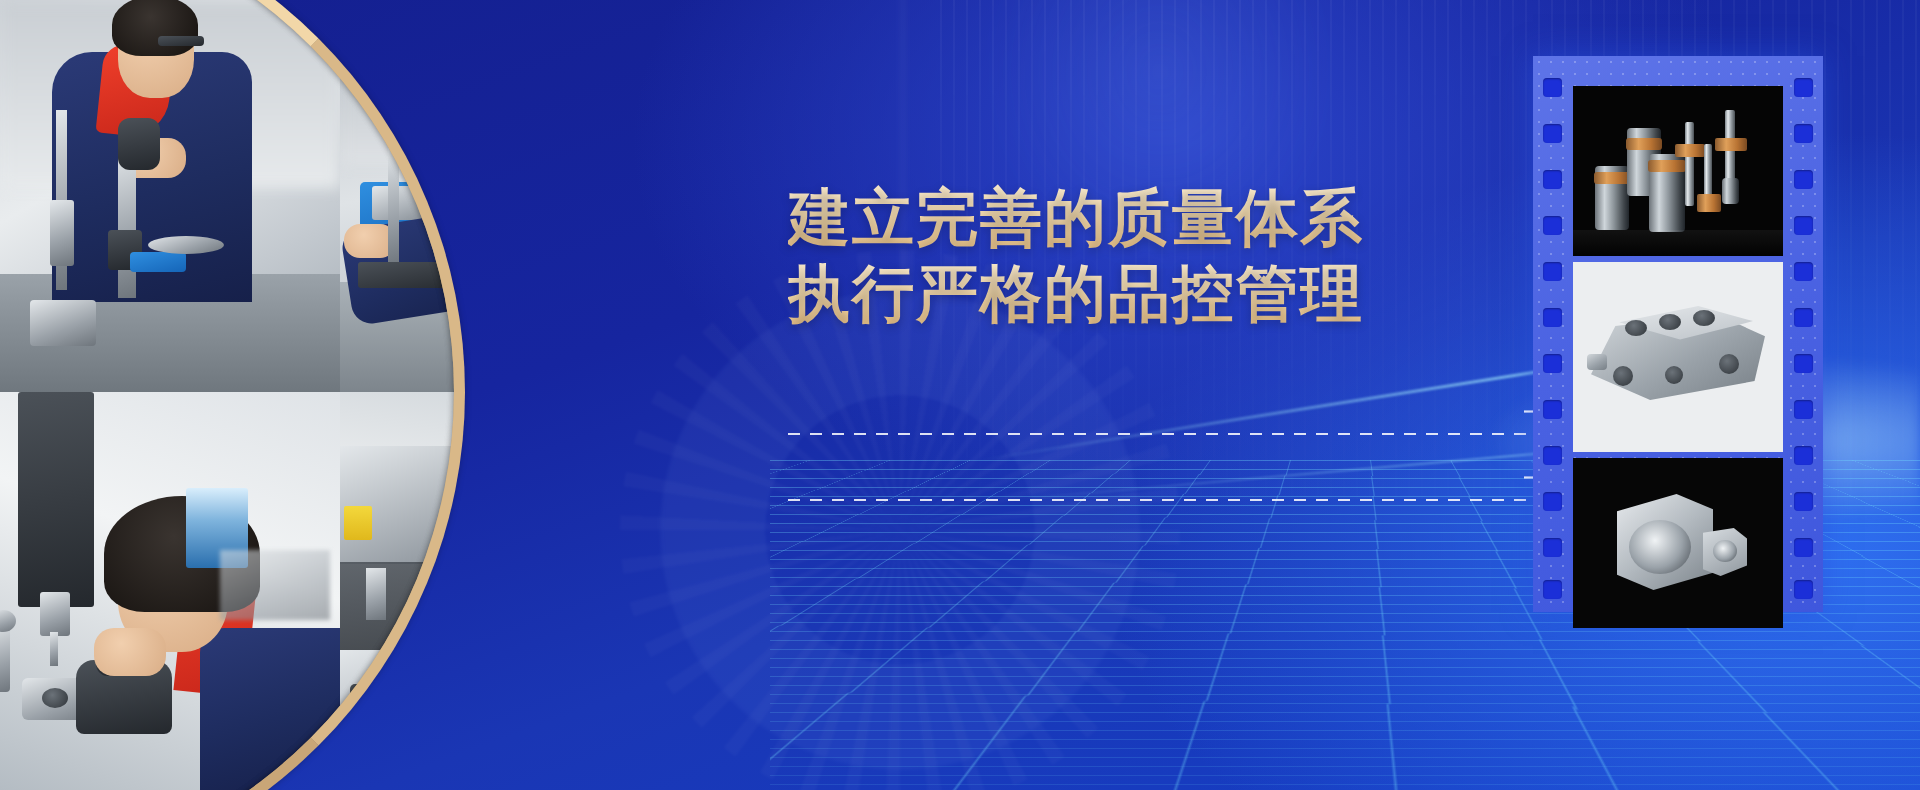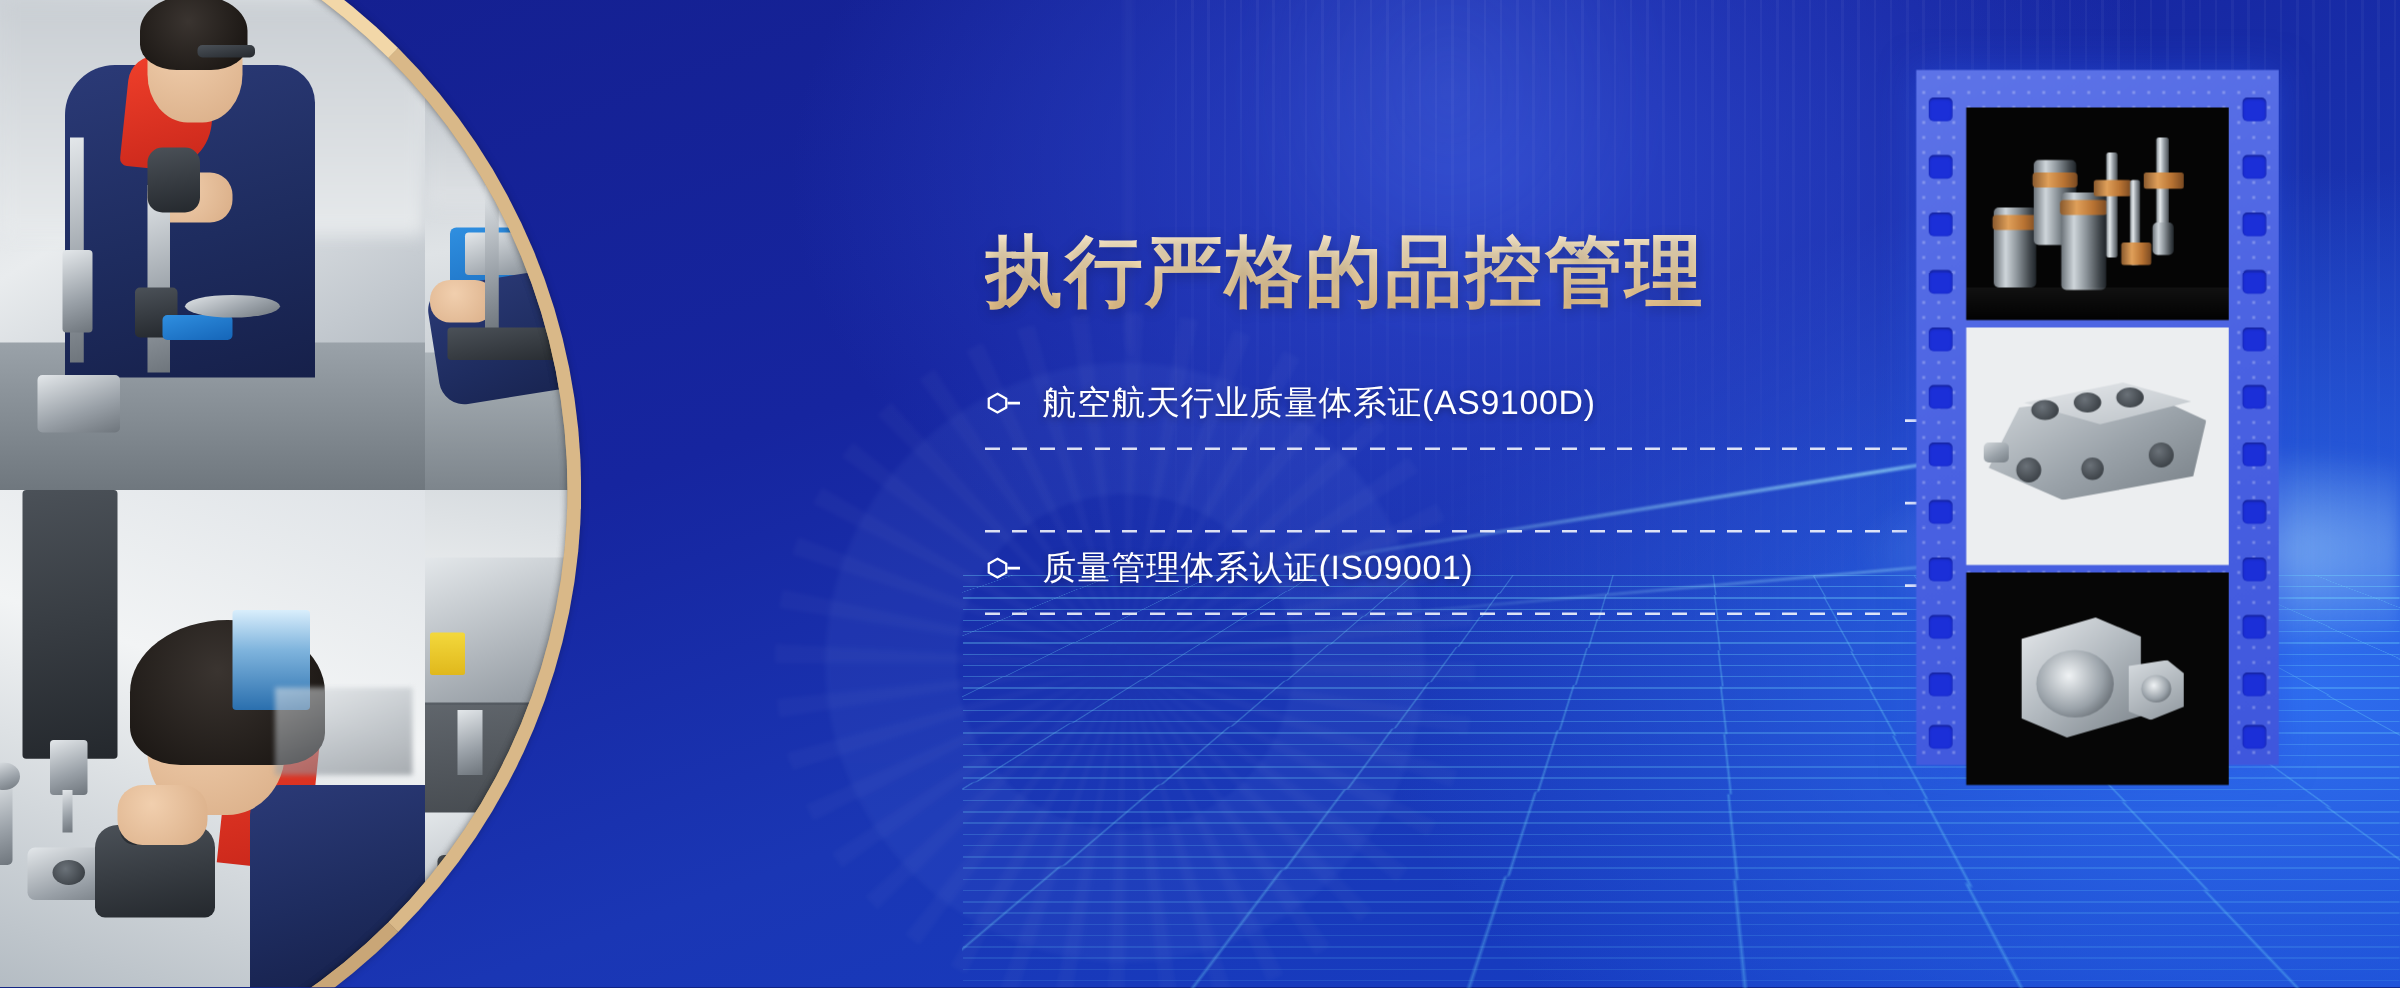--- a/index.html
+++ b/index.html
@@ -267,55 +267,35 @@
         <div class="screen" style="left:272px;top:96px;width:58px;height:96px;border-radius:3px;"></div>
       </div>
     </div>
 
     <div class="arc"></div>
   </div>
   <div class="arc" style="z-index:6;"></div>
 
   <div class="content">
 
+    <div class="headline">建立完善的质量体系</div>
     <div class="headline">执行严格的品控管理</div>
 
     <div class="cert-list">
 
-      <div class="cert-row">
-        <div class="cert-line">
-          <svg class="hexbul" width="30" height="20" viewBox="0 0 30 20">
-            <polygon points="10,3 17,7 17,14 10,18 3,14 3,7" fill="none" stroke="#ffffff" stroke-width="1.8"></polygon>
-            <line x1="18" y1="10.5" x2="28" y2="10.5" stroke="#ffffff" stroke-width="2.2"></line>
-          </svg>
-          <span class="cert-text">航空航天行业质量体系证(AS9100D)</span>
-        </div>
-        <div class="dashline"></div>
-        <svg class="endmark" width="30" height="20" viewBox="0 0 30 20">
-          <line x1="2" y1="10.5" x2="12" y2="10.5" stroke="#ffffff" stroke-width="2.2"></line>
-          <polygon points="20,3 27,7 27,14 20,18 13,14 13,7" fill="none" stroke="#ffffff" stroke-width="1.8"></polygon>
-        </svg>
-      </div>
 
       <div class="cert-row">
         <div class="dashline"></div>
         <svg class="endmark" width="30" height="20" viewBox="0 0 30 20">
           <line x1="2" y1="10.5" x2="12" y2="10.5" stroke="#ffffff" stroke-width="2.2"></line>
           <polygon points="20,3 27,7 27,14 20,18 13,14 13,7" fill="none" stroke="#ffffff" stroke-width="1.8"></polygon>
         </svg>
       </div>
 
       <div class="cert-row">
-        <div class="cert-line">
-          <svg class="hexbul" width="30" height="20" viewBox="0 0 30 20">
-            <polygon points="10,3 17,7 17,14 10,18 3,14 3,7" fill="none" stroke="#ffffff" stroke-width="1.8"></polygon>
-            <line x1="18" y1="10.5" x2="28" y2="10.5" stroke="#ffffff" stroke-width="2.2"></line>
-          </svg>
-          <span class="cert-text">质量管理体系认证(IS09001)</span>
-        </div>
         <div class="dashline"></div>
         <svg class="endmark" width="30" height="20" viewBox="0 0 30 20">
           <line x1="2" y1="10.5" x2="12" y2="10.5" stroke="#ffffff" stroke-width="2.2"></line>
           <polygon points="20,3 27,7 27,14 20,18 13,14 13,7" fill="none" stroke="#ffffff" stroke-width="1.8"></polygon>
         </svg>
       </div>
 
     </div>
   </div>
 

